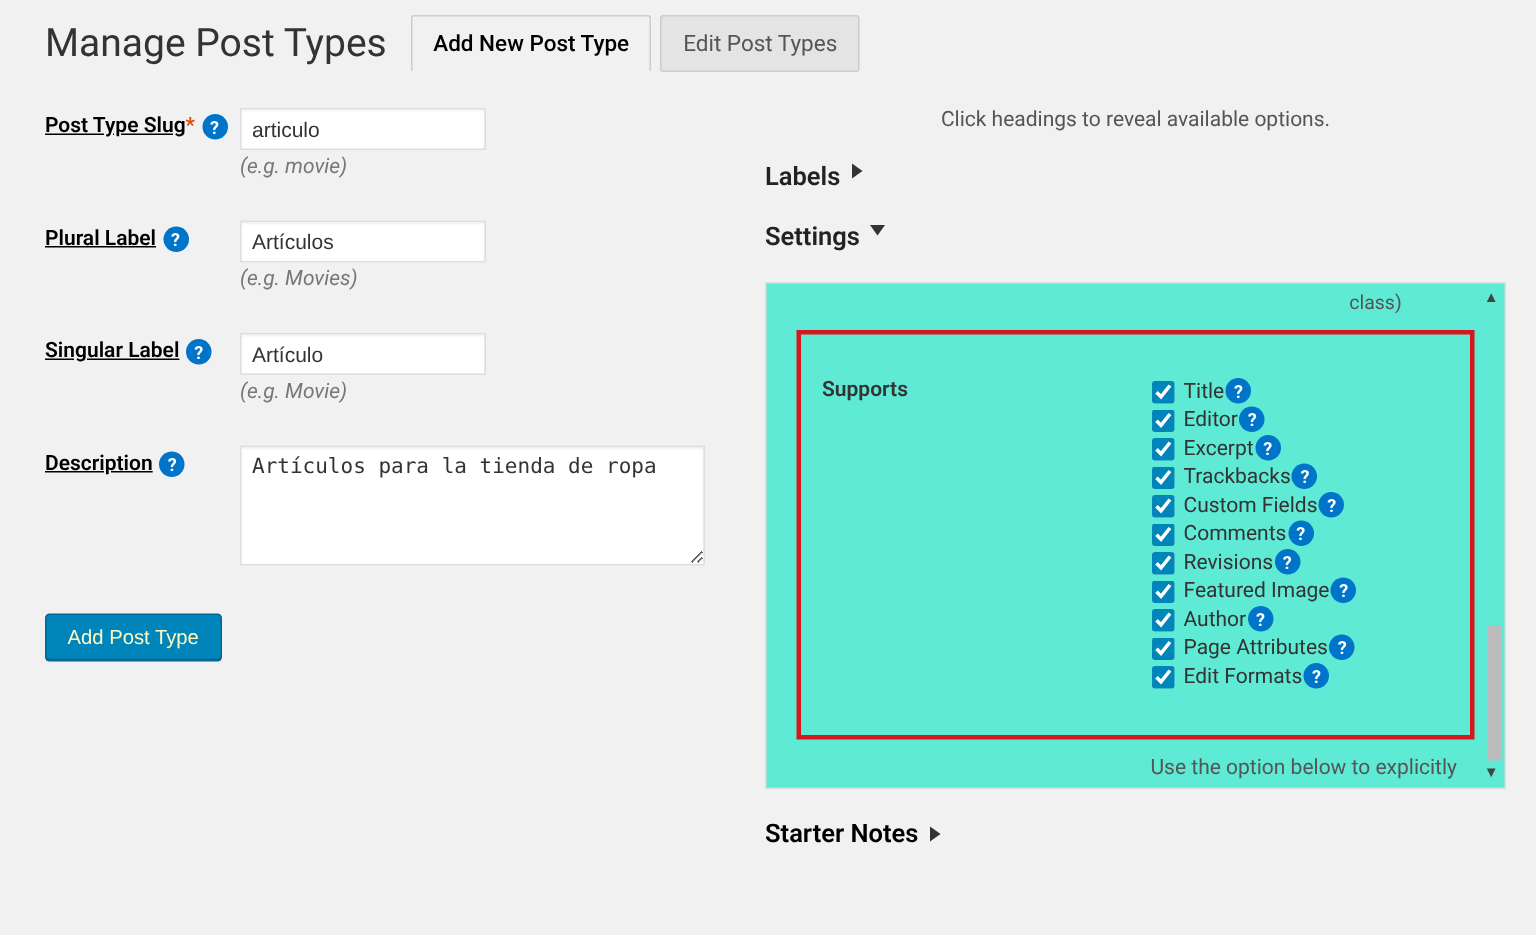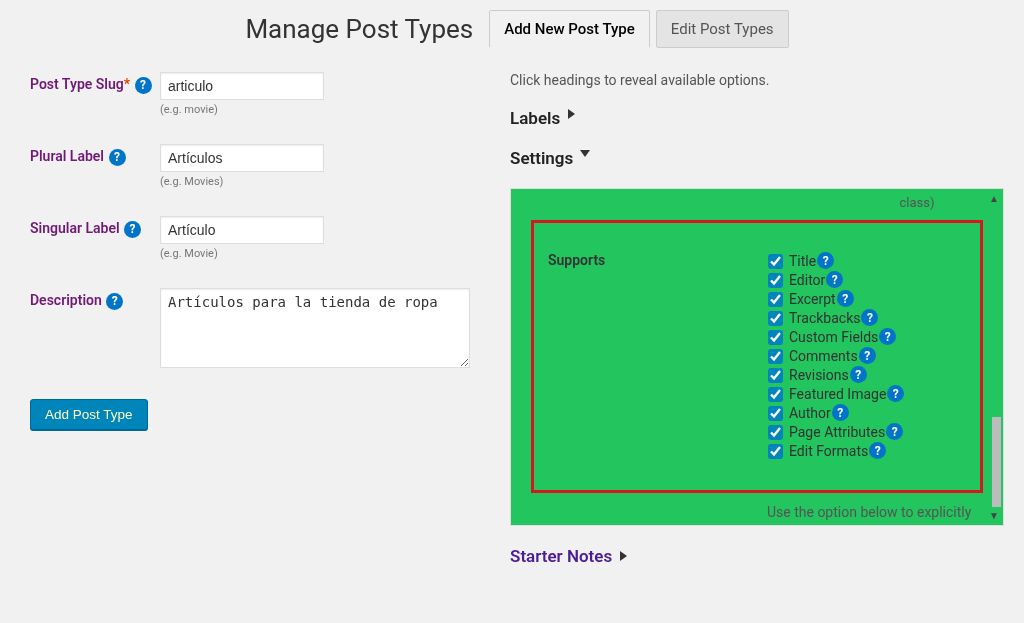--- a/index.html
+++ b/index.html
@@ -12,21 +12,20 @@
       height: 623px;
       overflow: hidden;
     }
     .page {
       padding: 10px 20px 20px 30px;
     }
     .header-row {
       display: flex;
       align-items: center;
       margin-bottom: 24px;
-      justify-content: center;
     }
     h1 {
       font-size: 26px;
       font-weight: 400;
       color: #333;
       margin-right: 10px;
     }
     .tabs {
       display: flex;
     }
@@ -60,22 +59,23 @@
       display: flex;
       align-items: flex-start;
       margin-bottom: 28px;
     }
     .form-label-col {
       width: 130px;
       padding-top: 4px;
     }
     .form-label {
       font-weight: 600;
-      color: #701a75;
+      color: #000000;
       display: inline;
+      text-decoration: underline;
     }
     .required {
       color: #d40;
       font-weight: 600;
     }
     .form-field-col {
       flex: 1;
     }
     input[type="text"] {
       width: 164px;
@@ -92,23 +92,24 @@
       padding: 5px 7px;
       border: 1px solid #ddd;
       background: #fff;
       font-size: 14px;
       color: #333;
       resize: both;
       box-shadow: inset 0 1px 2px rgba(0,0,0,0.07);
     }
     .hint {
       color: #777;
-      font-size: 11px;
+      font-size: 14px;
       margin-top: 3px;
       display: block;
+      font-style: italic;
     }
     .help-icon {
       display: inline-flex;
       align-items: center;
       justify-content: center;
       width: 17px;
       height: 17px;
       background: #0074c8;
       color: #fff;
       border-radius: 50%;
@@ -125,36 +126,37 @@
       padding: 7px 14px;
       font-size: 13.5px;
       border-radius: 3px;
       cursor: pointer;
       box-shadow: 0 1px 0 #006799;
     }
     .right-header {
       color: #555;
       margin-bottom: 20px;
       font-size: 14px;
+      text-align: center;
     }
     .sect-heading {
       font-size: 17px;
       font-weight: 600;
       color: #222;
       margin-bottom: 20px;
       cursor: pointer;
       display: flex;
     }
     .sect-heading .chev {
       margin-left: 6px;
       display: inline-block;
     }
     .settings-panel {
       border: 1px solid #ddd;
-      background: #22c55e;
+      background: #5eead4;
       padding: 0;
       margin-bottom: 20px;
       position: relative;
       height: 338px;
       overflow: hidden;
     }
     .settings-inner {
       padding: 6px 20px 10px 20px;
     }
     .class-row {
@@ -217,21 +219,21 @@
       position: absolute;
       right: 2px;
       top: 228px;
       width: 9px;
       height: 90px;
       background: #bcbcbc;
     }
     .starter-notes {
       font-size: 17px;
       font-weight: 600;
-      color: #4c1d95;
+      color: #000000;
       cursor: pointer;
       display: flex;
       align-items: center;
     }
     .starter-notes .chev { margin-left: 6px; }
     .chev svg { display: block; }
   </style>
 </head>
 <body>
 

